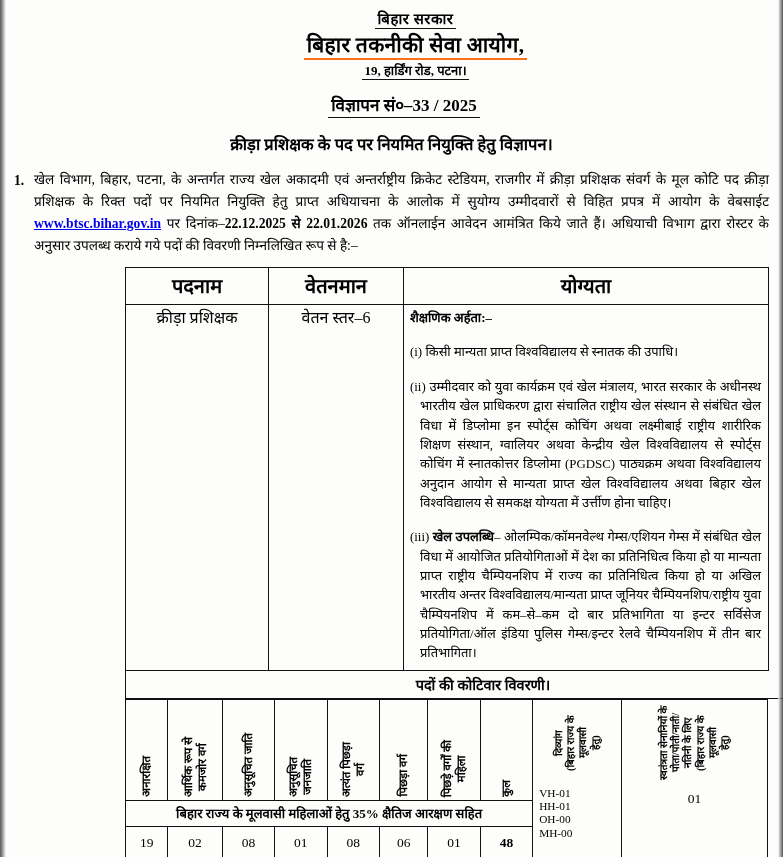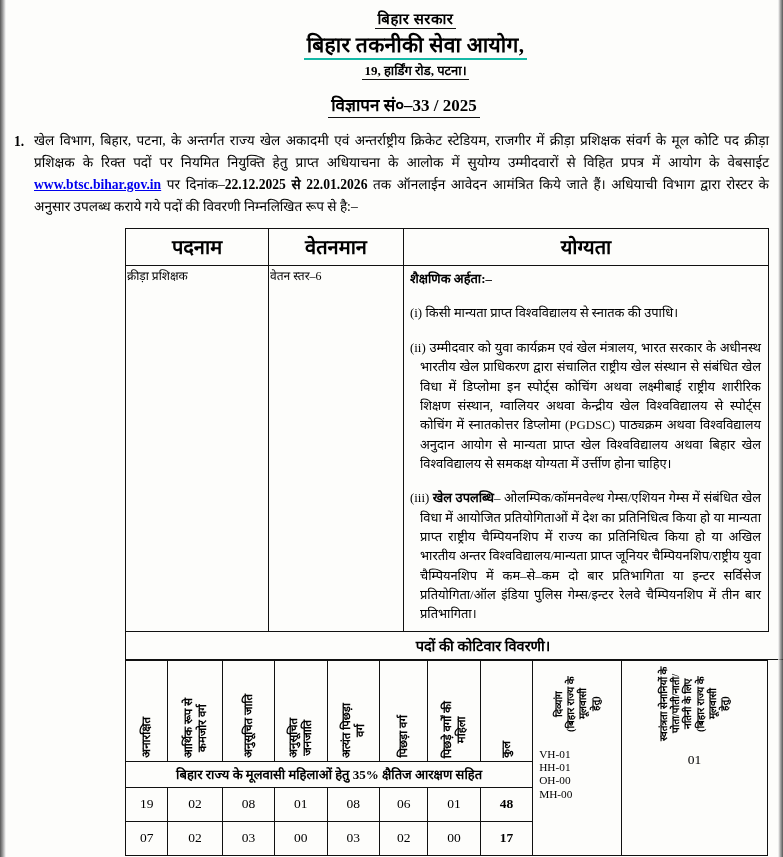--- a/index.html
+++ b/index.html
@@ -53,21 +53,21 @@
   .hdr-gov span {
     border-bottom: 1.5px solid #111;
     padding: 0 2px 1px 2px;
   }
   .hdr-commission {
     font-size: 21px;
     margin-top: 2px;
     letter-spacing: .3px;
   }
   .hdr-commission span {
-    border-bottom: 2px solid #14b8a6;
+    border-bottom: 2px solid #f97316;
     padding: 0 3px 1px 3px;
   }
   .hdr-address {
     font-size: 13px;
     margin-top: 3px;
     font-weight: bold;
   }
   .hdr-address span {
     border-bottom: 1.3px solid #111;
     padding: 0 2px 1px 2px;
@@ -133,22 +133,23 @@
     font-weight: bold;
     padding: 4px 2px 5px 2px;
     vertical-align: middle;
     height: 26px;
   }
   .col-post { width: 143px; }
   .col-pay  { width: 135px; }
   .col-qual { width: 365px; }
 
   td.cell-post, td.cell-pay {
+    text-align: center;
     vertical-align: middle;
-    font-size: 12px;
+    font-size: 16px;
   }
   td.cell-qual {
     padding: 4px 7px 6px 6px;
     font-size: 12.9px;
     line-height: 1.5;
   }
   .q-head {
     font-weight: bold;
     margin-bottom: 1px;
   }
@@ -247,20 +248,21 @@
   </div>
 
   <div class="hdr hdr-address">
     <span>19, हार्डिंग रोड, पटना।</span>
   </div>
 
   <div class="adv-no">
     <span>विज्ञापन सं०–33 / 2025</span>
   </div>
 
+  <div class="adv-title">क्रीड़ा प्रशिक्षक के पद पर नियमित नियुक्ति हेतु विज्ञापन।</div>
 
   <div class="para-wrap">
     <div class="para-num">1.</div>
     <div class="para-body">
       <span>खेल विभाग, बिहार, पटना, के अन्तर्गत राज्य खेल अकादमी एवं अन्तर्राष्ट्रीय क्रिकेट स्टेडियम, राजगीर में क्रीड़ा प्रशिक्षक संवर्ग के मूल कोटि पद क्रीड़ा प्रशिक्षक के रिक्त पदों पर नियमित नियुक्ति हेतु प्राप्त अधियाचना के आलोक में सुयोग्य उम्मीदवारों से विहित प्रपत्र में आयोग के वेबसाईट </span><a class="link" href="#">www.btsc.bihar.gov.in</a><span> पर दिनांक–</span><span class="b">22.12.2025</span><span class="b"> से </span><span class="b">22.01.2026</span><span> तक ऑनलाईन आवेदन आमंत्रित किये जाते हैं। अधियाची विभाग द्वारा रोस्टर के अनुसार उपलब्ध कराये गये पदों की विवरणी निम्नलिखित रूप से है:–</span>
     </div>
   </div>
 
   <table class="doc" id="qual-table">
     <colgroup>

